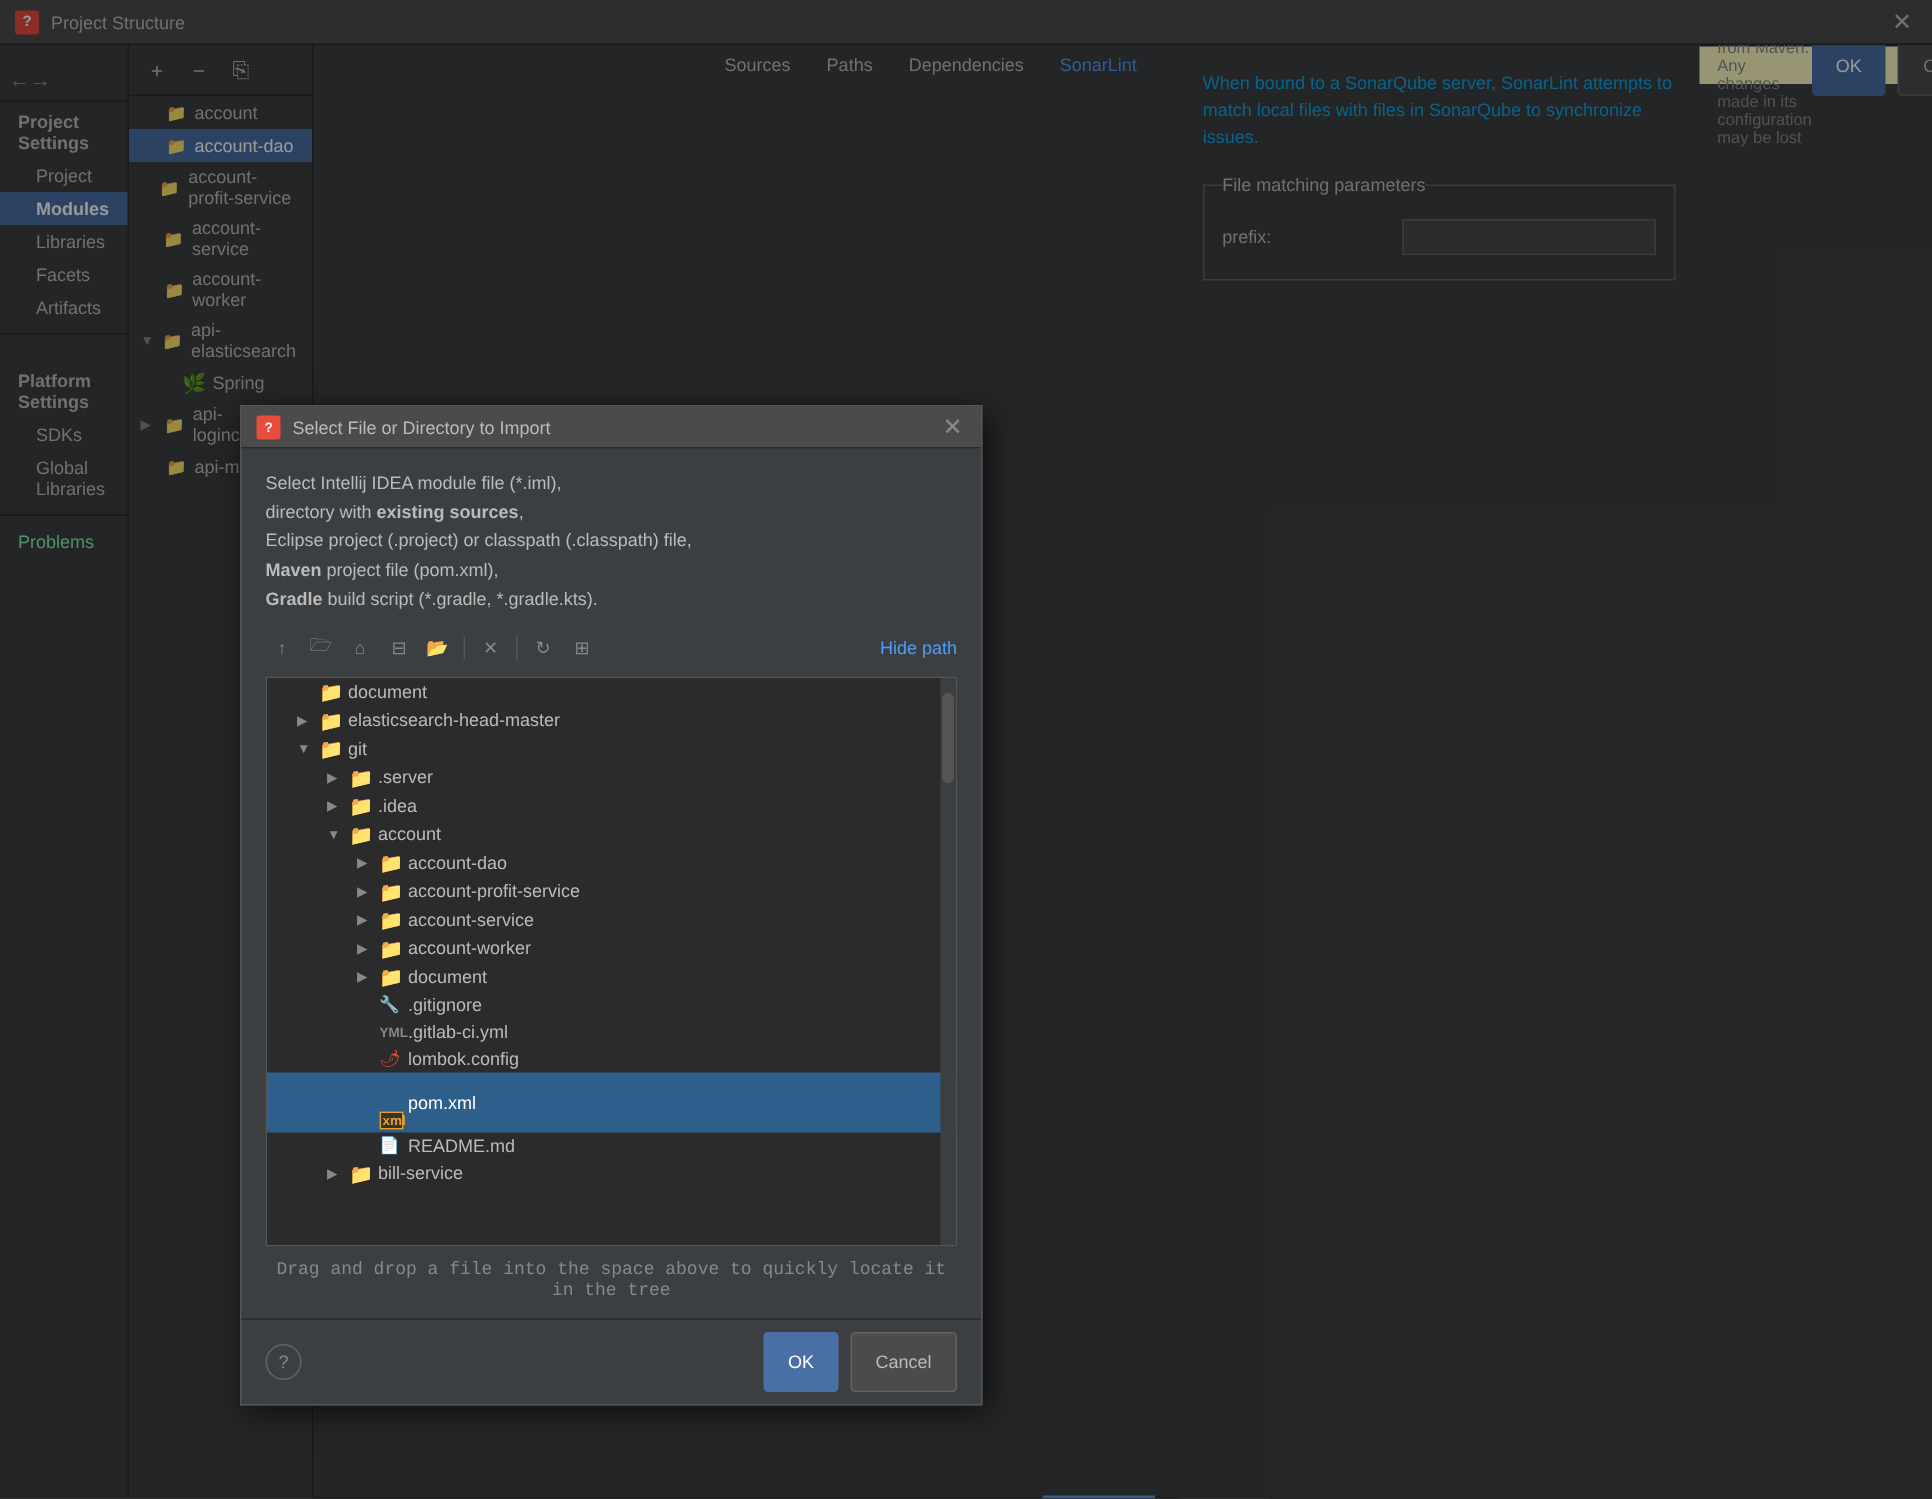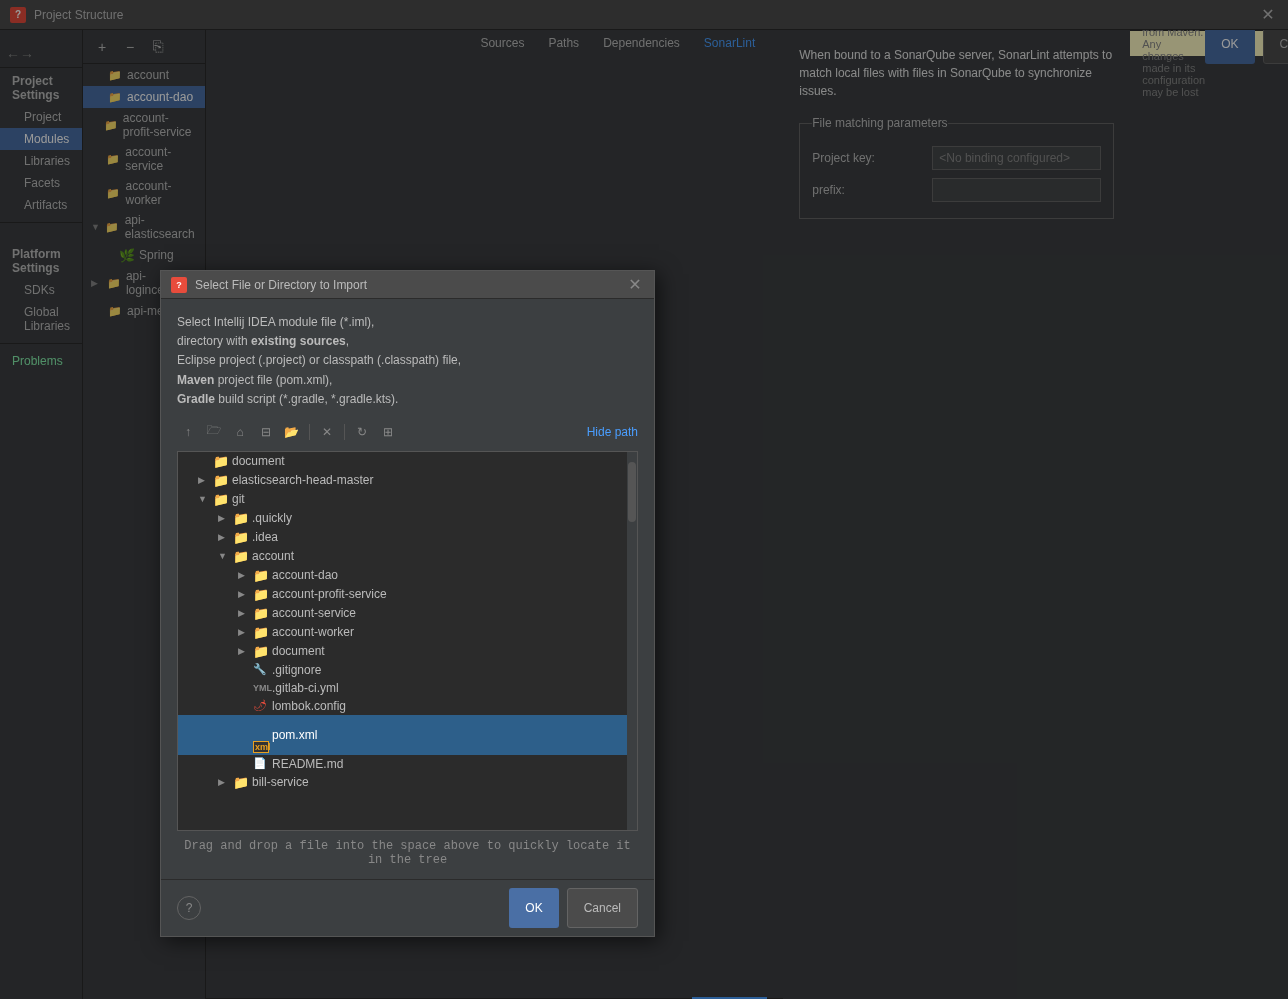--- a/index.html
+++ b/index.html
@@ -47,21 +47,21 @@
       font-size: 12px;
       font-weight: bold;
       padding: 6px 12px 4px;
     }
     .sidebar-item {
       padding: 4px 12px 4px 24px;
       cursor: pointer;
       color: #bbbbbb;
       font-size: 12px;
     }
-    .sidebar-item.active { background: #4a6fa5; color: white; }
+    .sidebar-item.active { background: #4a6fa5; color: white; font-weight: bold; }
     .sidebar-section-title.platform { margin-top: 12px; }
     .sidebar-divider { height: 1px; background: #2b2b2b; margin: 6px 0; }
     .sidebar-problems { padding: 4px 12px; cursor: pointer; color: #86efac; font-size: 12px; }
     
     
     .module-panel {
       width: 315px;
       background: #3c3f41;
       border-right: 1px solid #2b2b2b;
       display: flex;
@@ -133,21 +133,21 @@
     .tab {
       padding: 6px 12px;
       cursor: pointer;
       color: #bbbbbb;
       font-size: 12px;
       border-bottom: 2px solid transparent;
       margin-bottom: -1px;
     }
     .tab.active { color: #4a9eff; border-bottom: 2px solid #4a9eff; }
     .tab-content { padding: 16px; flex: 1; }
-    .sonarlint-desc { color: #e5e5e5; font-size: 12px; line-height: 1.5; margin-bottom: 16px; }
+    .sonarlint-desc { color: #0ea5e9; font-size: 12px; line-height: 1.5; margin-bottom: 16px; }
     .file-matching-group {
       border: 1px solid #646464;
       padding: 8px 12px;
       margin-top: 8px;
     }
     .file-matching-legend {
       font-size: 12px;
       color: #bbbbbb;
       margin-bottom: 8px;
     }
@@ -499,24 +499,20 @@
         <div class="tab">Paths</div>
         <div class="tab">Dependencies</div>
         <div class="tab active">SonarLint</div>
       </div>
 
       <div class="tab-content">
         <p class="sonarlint-desc">When bound to a SonarQube server, SonarLint attempts to match local files with files in SonarQube to synchronize issues.</p>
         <fieldset class="file-matching-group">
           <legend class="file-matching-legend">File matching parameters</legend>
           <div class="form-row">
-            <span class="form-label">Project key:</span>
-            <input class="form-input no-binding" style="color: rgb(136, 136, 136);" value="&lt;No binding configured&gt;">
-          </div>
-          <div class="form-row">
             <span class="form-label">prefix:</span>
             <input class="form-input" style="">
           </div>
         </fieldset>
       </div>
 
       <div class="status-bar">
         <span class="status-text">'account-dao' is imported from Maven. Any changes made in its configuration may be lost</span>
         <div class="bottom-buttons">
           <button class="btn btn-primary">OK</button>
@@ -578,21 +574,21 @@
 
         <div class="tree-item tree-indent-1">
           <span class="tree-arrow">▼</span>
           <span class="tree-folder-icon">📁</span>
           <span>git</span>
         </div>
 
         <div class="tree-item tree-indent-2">
           <span class="tree-arrow">▶</span>
           <span class="tree-folder-icon">📁</span>
-          <span>.quickly</span>
+          <span>.server</span>
         </div>
 
         <div class="tree-item tree-indent-2">
           <span class="tree-arrow">▶</span>
           <span class="tree-folder-icon">📁</span>
           <span>.idea</span>
         </div>
 
         <div class="tree-item tree-indent-2">
           <span class="tree-arrow">▼</span>

